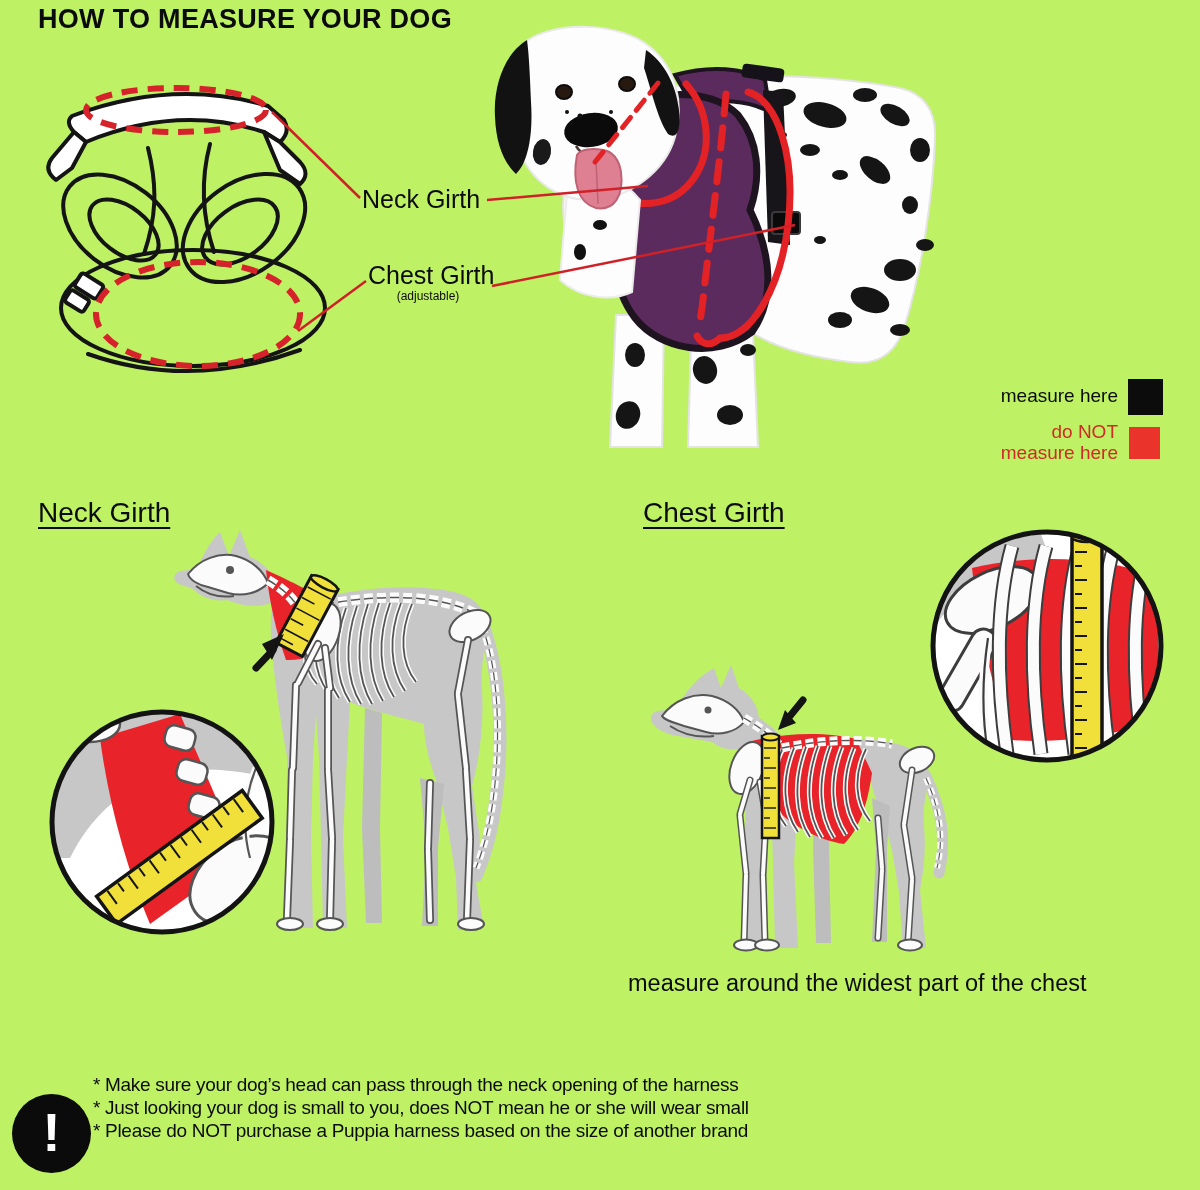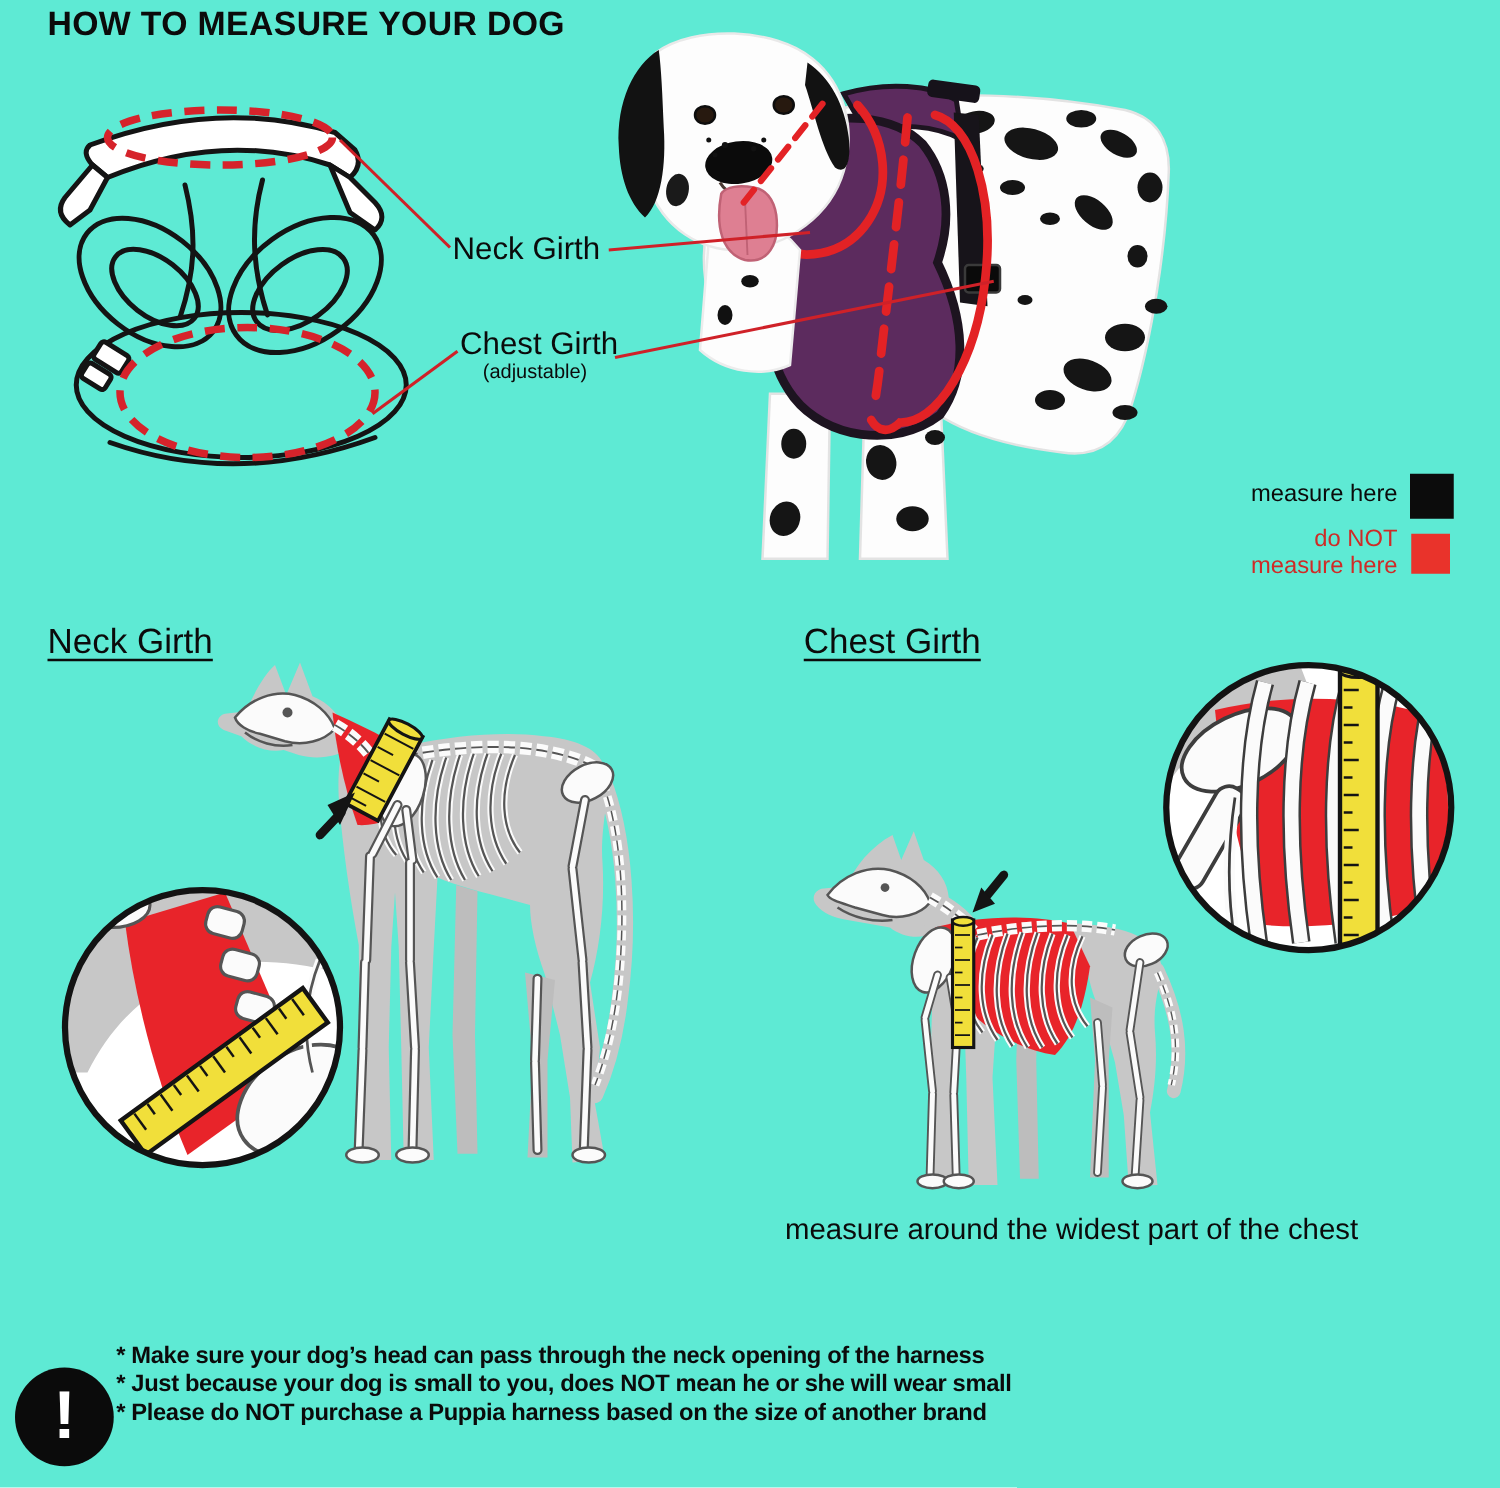--- a/index.html
+++ b/index.html
@@ -1,31 +1,31 @@
 <!DOCTYPE html>
 <html><head>
 <meta charset="utf-8">
 <style>
   html,body{margin:0;padding:0;background:#fff;}
-  #canvas{position:relative;width:1200px;height:1190px;background:#5eead4;overflow:hidden;
+  #canvas{position:relative;width:1200px;height:1190px;background:#bef264;overflow:hidden;
           font-family:"Liberation Sans",sans-serif;color:#0b0b0b;}
   .abs{position:absolute;}
   .title{font-size:27px;font-weight:bold;letter-spacing:.3px;white-space:nowrap;}
   .callout{font-size:25px;white-space:nowrap;}
-  .callout-sub{font-size:16px;white-space:nowrap;text-align:center;}
+  .callout-sub{font-size:12px;white-space:nowrap;text-align:center;}
   .legend-text{font-size:19px;text-align:right;width:218px;white-space:nowrap;}
   .legend-red{color:#cf2b27;}
   .swatch{display:block;}
   .section-heading{font-size:28px;text-decoration:underline;text-decoration-thickness:2px;
                    text-underline-offset:5px;white-space:nowrap;}
   .caption{font-size:23.5px;white-space:nowrap;line-height:31px;}
   .warning-circle{width:79px;height:79px;border-radius:50%;background:#0b0b0b;
                   display:flex;align-items:center;justify-content:center;}
   .warning-glyph{color:#fff;font-size:54px;font-weight:bold;line-height:1;transform:translateY(-2px);}
-  .notes{font-size:19px;letter-spacing:-.3px;line-height:22.8px;white-space:nowrap;font-weight:bold;}
+  .notes{font-size:19px;letter-spacing:-.3px;line-height:22.8px;white-space:nowrap;}
   svg{display:block;}
 </style>
 </head>
 <body>
 
 <div id="canvas">
 
   <div class="abs title" style="left:38px;top:4px;">HOW TO MEASURE YOUR DOG</div>
 
   <svg class="abs" style="left:28px;top:58px;" width="322" height="340" viewBox="0 0 322 340">
@@ -447,17 +447,17 @@
     </g>
   </svg>
 
   <div class="abs caption" style="left:628px;top:968px;">measure around the widest part of the chest</div>
 
   <div class="abs warning-circle" style="left:12px;top:1094px;">
     <span class="warning-glyph">!</span>
   </div>
   <div class="abs" style="left:93px;top:1074px;">
     <div class="notes">* Make sure your dog’s head can pass through the neck opening of the harness</div>
-    <div class="notes">* Just because your dog is small to you, does NOT mean he or she will wear small</div>
+    <div class="notes">* Just looking your dog is small to you, does NOT mean he or she will wear small</div>
     <div class="notes">* Please do NOT purchase a Puppia harness based on the size of another brand</div>
   </div>
 
 </div>
 
 </body></html>

